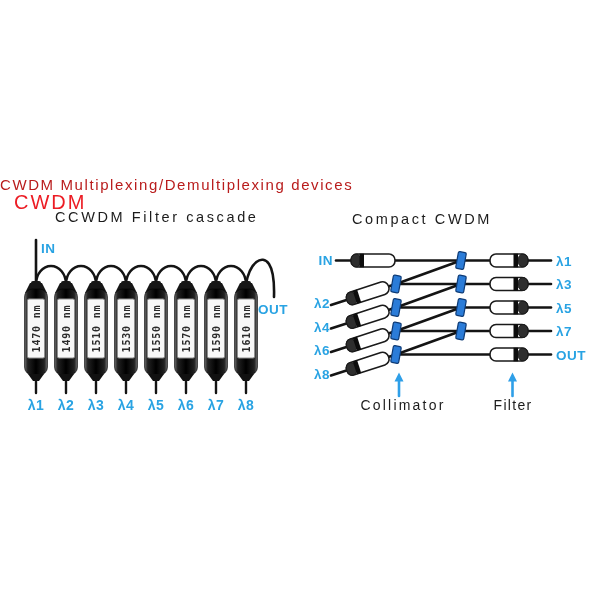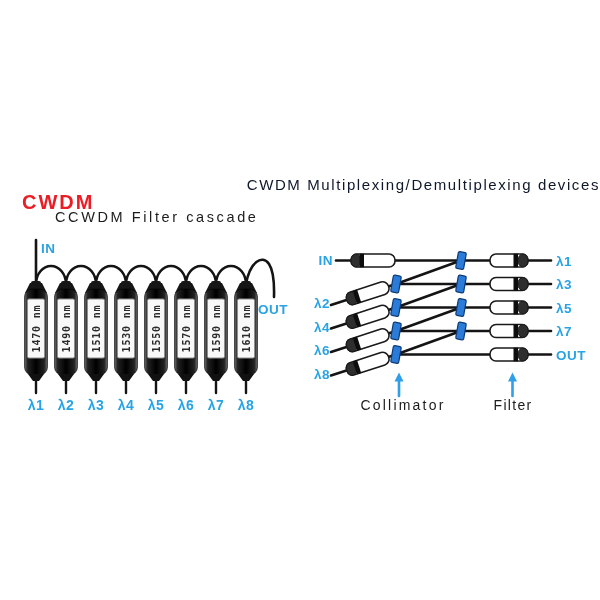--- a/index.html
+++ b/index.html
@@ -1,20 +1,20 @@
 <!DOCTYPE html>
 <html><head>
 <meta charset="utf-8">
 <style>
   html,body{margin:0;padding:0;background:#ffffff;}
   .canvas{position:relative;width:600px;height:600px;background:#ffffff;overflow:hidden;
           font-family:"Liberation Sans","DejaVu Sans",sans-serif;}
-  .title{position:absolute;left:0;right:0;top:176px;text-align:right;
-         color:#0f172a;font-size:15px;letter-spacing:1.6px;padding-left:16px;}
-  .h-red{position:absolute;color:#EC1C24;font-weight:bold;font-size:20px;letter-spacing:2px;margin-left:8px;}
+  .title{position:absolute;left:0;right:0;top:176px;text-align:left;
+         color:#b91c1c;font-size:15px;letter-spacing:1.6px;}
+  .h-red{position:absolute;color:#EC1C24;font-weight:normal;font-size:20px;letter-spacing:2px;}
   .h-left{left:14px;top:191px;}
   .h-right{left:461px;top:192px;letter-spacing:3px;}
   .sub{position:absolute;color:#1c1c1c;font-size:14.5px;letter-spacing:2.6px;}
   .sub-left{left:55px;top:209px;}
   .sub-right{left:352px;top:211px;}
   svg{position:absolute;}
   #left-svg{left:0;top:230px;}
   #right-svg{left:300px;top:230px;}
   .wire{stroke:#141414;stroke-width:2.6;fill:none;stroke-linecap:round;}
   .wire-thin{stroke:#141414;stroke-width:2.4;fill:none;stroke-linecap:round;}
@@ -30,20 +30,21 @@
   .arrow-head{fill:#2E9FE8;stroke:none;}
 </style>
 </head>
 <body>
 
 <div class="canvas">
 
   <div class="title">CWDM Multiplexing/Demultiplexing devices</div>
   <div class="h-red h-left">CWDM</div>
   <div class="sub sub-left">CCWDM Filter cascade</div>
+  <div class="sub sub-right">Compact CWDM</div>
 
   <svg id="left-svg" width="300" height="190" viewBox="0 230 300 190">
     <defs>
       <linearGradient id="gBody" x1="0" y1="0" x2="1" y2="0">
         <stop offset="0" stop-color="#6e6e6e"></stop>
           <stop offset="0.14" stop-color="#222222"></stop>
         <stop offset="0.5" stop-color="#000000"></stop>
           <stop offset="0.86" stop-color="#222222"></stop>
         <stop offset="1" stop-color="#6e6e6e"></stop>
       </linearGradient>

